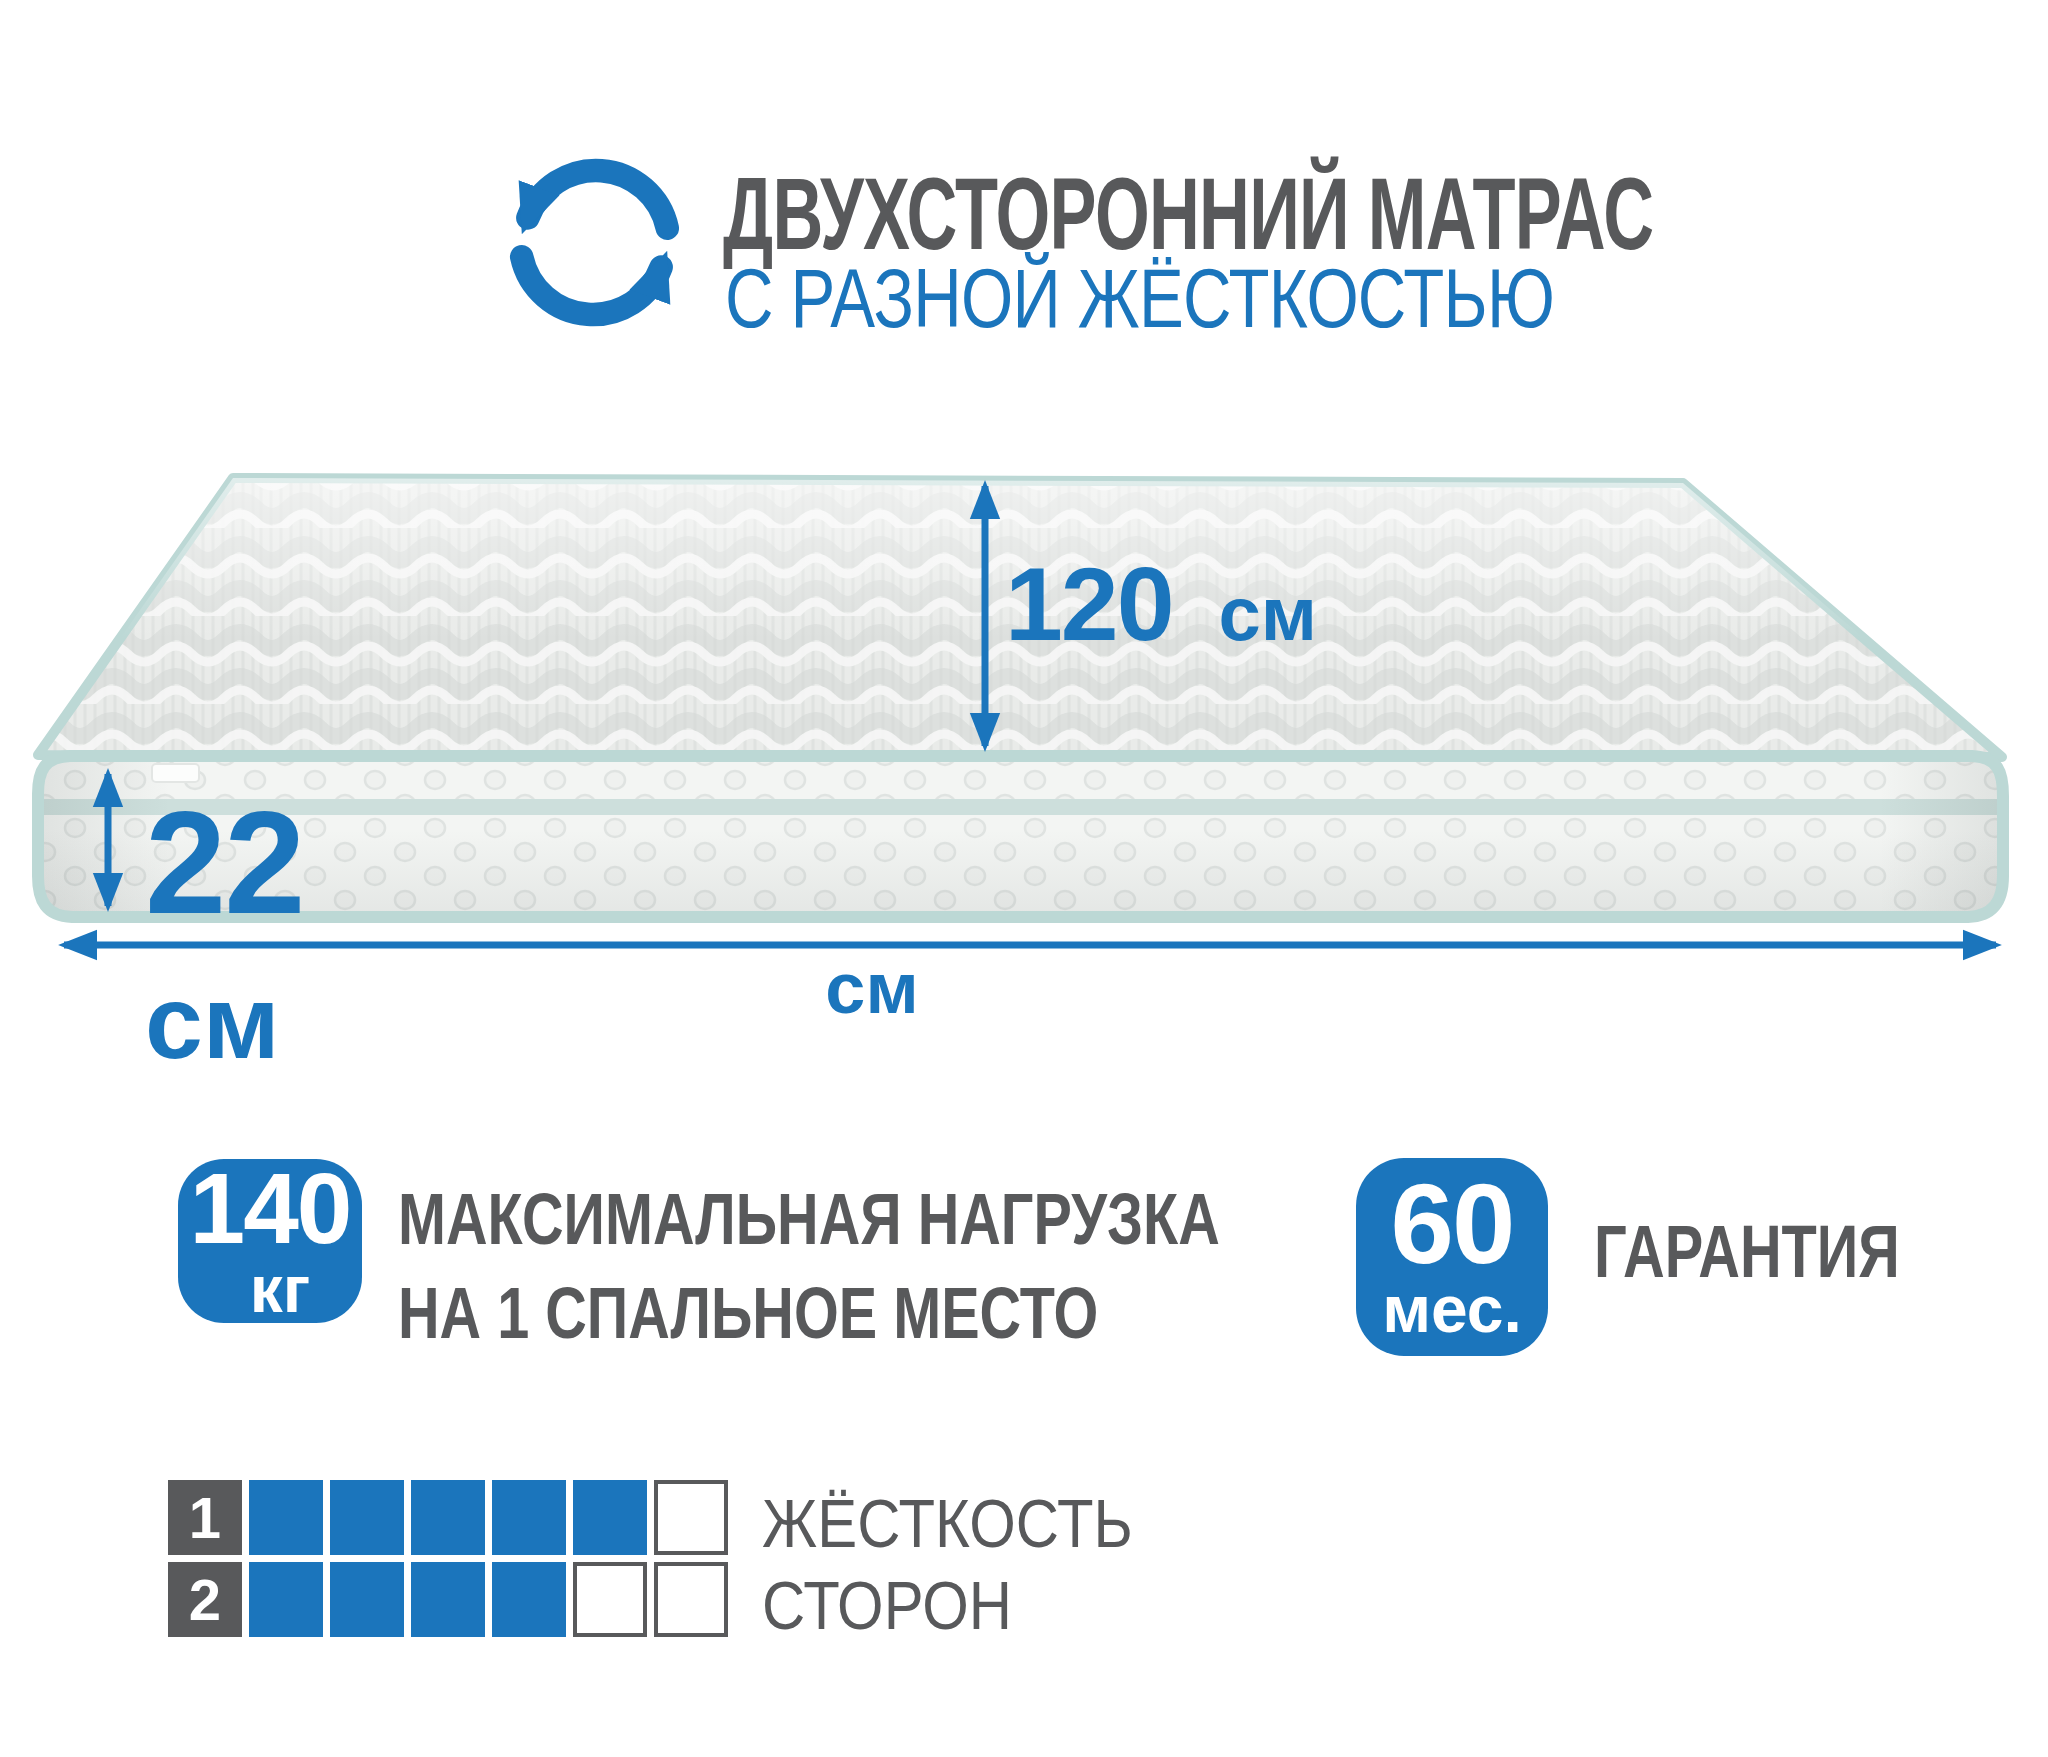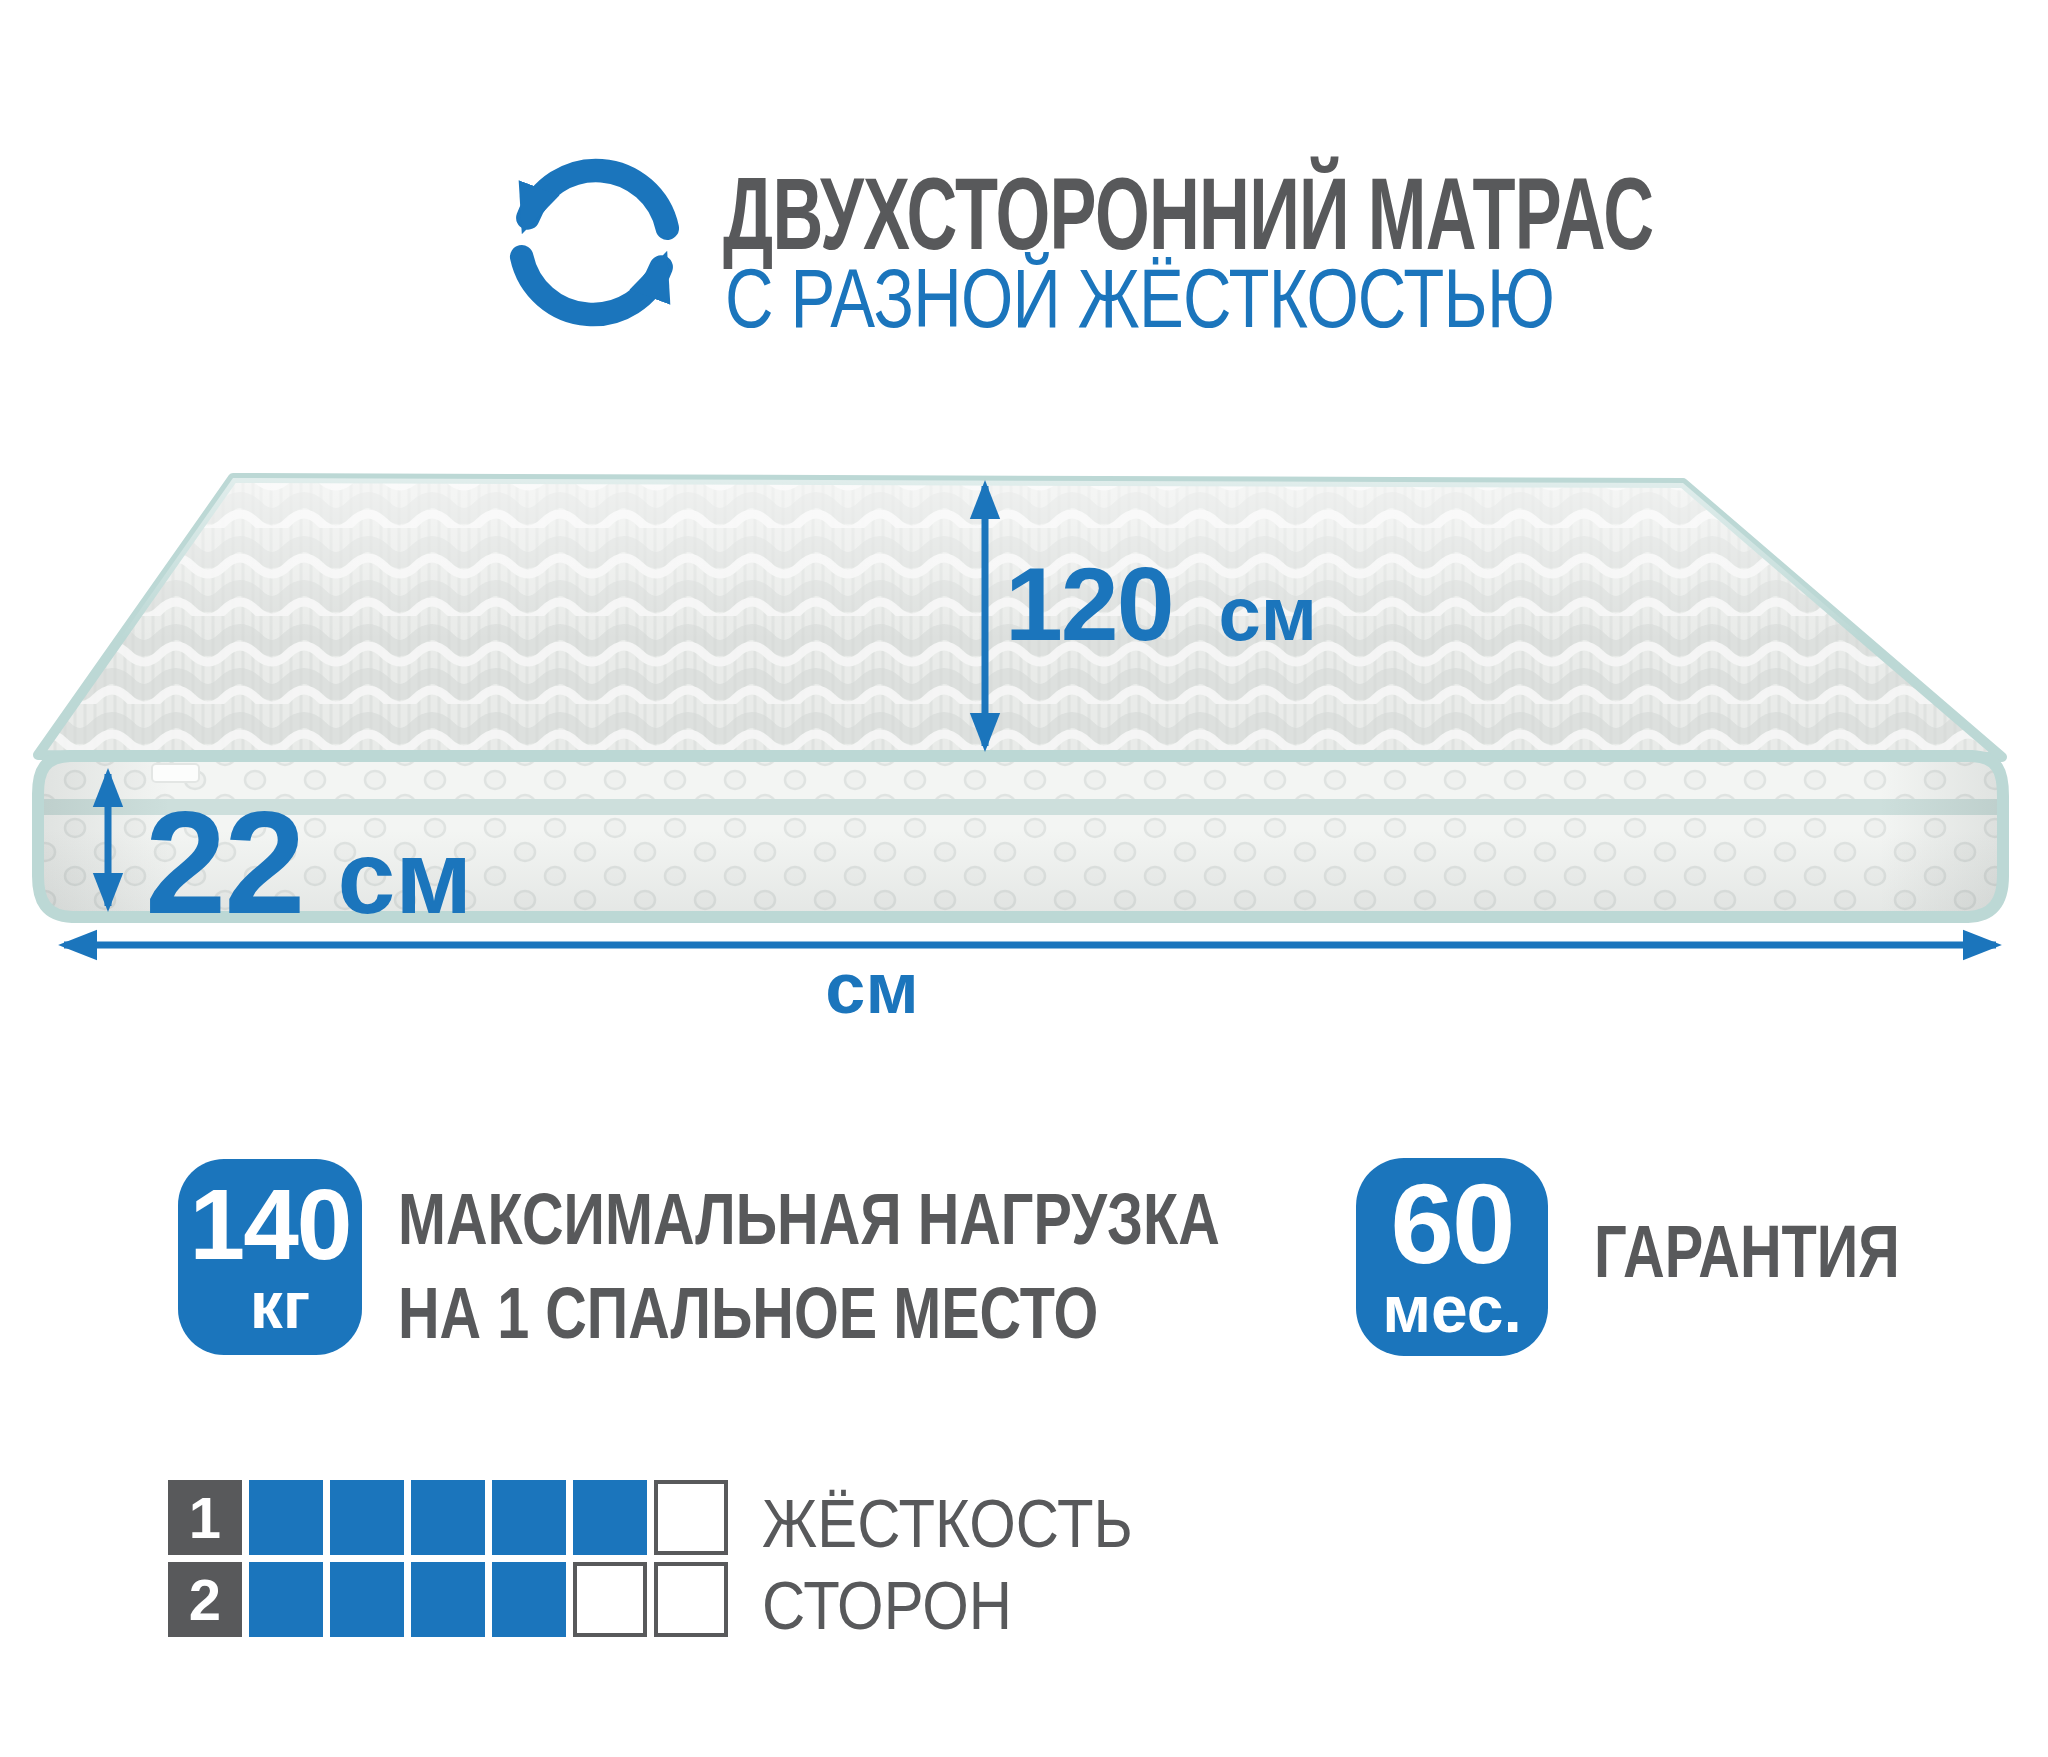--- a/index.html
+++ b/index.html
@@ -19,31 +19,31 @@
 
   
   .scene{position:absolute;left:0;top:0;width:2048px;height:1060px;}
 
   
   .dim{position:absolute;display:flex;align-items:baseline;color:var(--blue,#1b75bc);font-weight:bold;line-height:1;}
   .dim .val{letter-spacing:-2px;}
   .dim-width{left:1005px;top:552px;gap:46px;}
   .dim-width .val{font-size:104px;}
   .dim-width .unit{font-size:76px;}
-  .dim-height{left:145px;top:790px;gap:34px;}
+  .dim-height{left:145px;top:790px;gap:34px;flex-direction:column;}
   .dim-height .val{font-size:146px;}
   .dim-height .unit{font-size:104px;}
   .dim-length{left:672px;top:952px;width:400px;justify-content:center;gap:26px;}
   .dim-length .val{font-size:100px;}
   .dim-length .unit{font-size:72px;}
 
   
   .badge{position:absolute;background:var(--blue,#1b75bc);color:#fff;display:flex;flex-direction:column;
          align-items:center;justify-content:center;text-align:center;font-weight:bold;}
-  .badge-load{left:178px;top:1159px;width:184px;height:196px;border-radius:46px;}
+  .badge-load{left:178px;top:1159px;width:184px;height:164px;border-radius:46px;}
   .badge-load .b-val{font-size:100px;line-height:.95;letter-spacing:-2px;}
   .badge-load .b-unit{font-size:66px;line-height:1;transform:translateX(10px);}
   .badge-warranty{left:1356px;top:1158px;width:192px;height:198px;border-radius:48px;}
   .badge-warranty .b-val{font-size:114px;line-height:.92;letter-spacing:-2px;}
   .badge-warranty .b-unit{font-size:66px;line-height:1;}
   .badge-text{position:absolute;color:var(--gray,#58595b);font-weight:700;}
   .load-text{left:398px;top:1172px;font-size:72px;line-height:94px;}
   .warranty-text{left:1582px;top:1215px;font-size:74px;line-height:1;margin-left:12px;}
 
   

